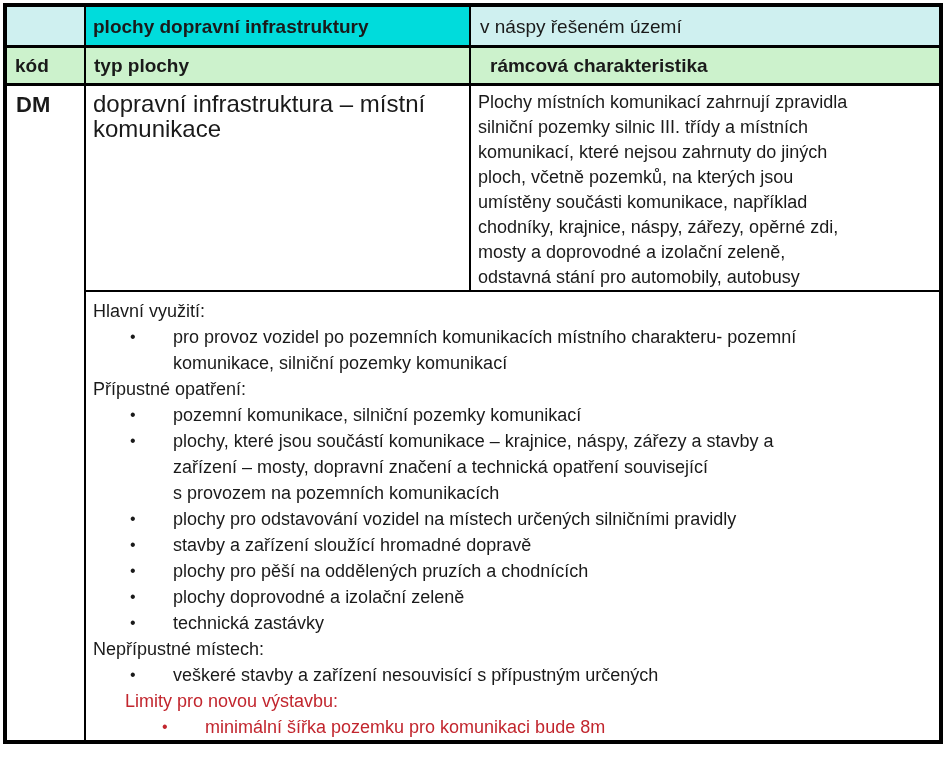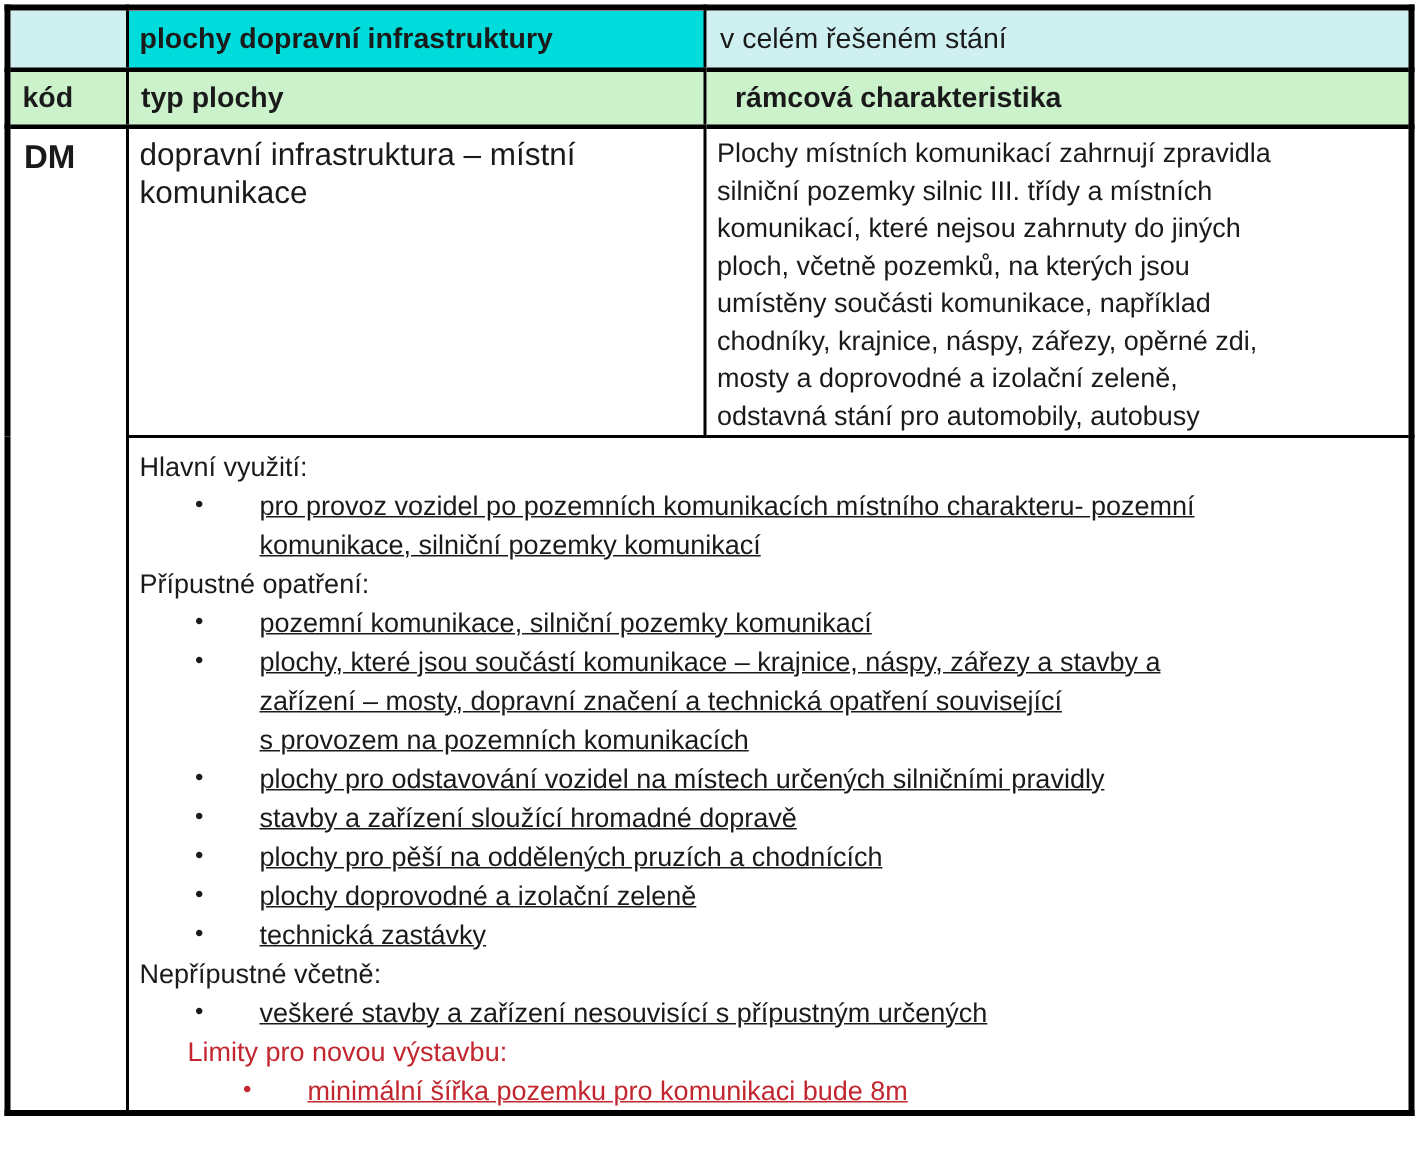--- a/index.html
+++ b/index.html
@@ -48,21 +48,21 @@
   .colhdr{
     font-weight:bold;font-size:19px;padding:2px 6px 0 8px;
   }
   .colhdr.char{padding-left:19px;}
 
   .code-cell{
     font-weight:bold;font-size:22px;line-height:26px;
     padding:6px 4px 0 9px;
   }
   .type-cell{
-    font-size:21px;line-height:25px;
+    font-size:24px;line-height:25px;
     padding:5px 8px 0 7px;
     white-space:pre-line;
   }
   .char-cell{
     font-size:18px;line-height:25px;
     padding:4px 4px 0 7px;
     white-space:pre-line;
   }
   .usage-cell{
     padding:6px 8px 0 7px;
@@ -73,38 +73,37 @@
   .u-bullet{
     display:flex;align-items:flex-start;
     padding-left:37px;padding-right:18px;
     font-size:18px;line-height:26px;
   }
   .u-bullet .dot{
     flex:none;width:43px;font-size:16px;
   }
   .u-bullet .txt{
     white-space:pre-line;
-    text-decoration:underline;
   }
   .u-red{color:var(--red);margin-left:32px;}
 </style>
 </head>
 <body>
 
 <table class="zoning">
   <colgroup>
     <col style="width:80px">
     <col style="width:385px">
     <col>
   </colgroup>
   <tbody>
       <tr class="r1">
     <td class="bg-pale"></td>
     <td class="bg-cyan hdr-title">plochy dopravní infrastruktury</td>
-    <td class="bg-pale hdr-scope">v celém řešeném stání</td>
+    <td class="bg-pale hdr-scope">v náspy řešeném území</td>
   </tr>
   <tr class="r2">
     <td class="bg-green colhdr">kód</td>
     <td class="bg-green colhdr">typ plochy</td>
     <td class="bg-green colhdr char">rámcová charakteristika</td>
   </tr>
   <tr class="r3">
     <td class="code-cell" rowspan="2">DM</td>
     <td class="type-cell">dopravní infrastruktura – místní
 komunikace</td>
@@ -150,21 +149,21 @@
               <span class="txt">plochy pro pěší na oddělených pruzích a chodnících</span>
             </div>
             <div class="u-bullet">
               <span class="dot">•</span>
               <span class="txt">plochy doprovodné a izolační zeleně</span>
             </div>
             <div class="u-bullet">
               <span class="dot">•</span>
               <span class="txt">technická zastávky</span>
             </div>
-            <div class="u-heading">Nepřípustné včetně:</div>
+            <div class="u-heading">Nepřípustné místech:</div>
             <div class="u-bullet">
               <span class="dot">•</span>
               <span class="txt">veškeré stavby a zařízení nesouvisící s přípustným určených</span>
             </div>
             <div class="u-heading u-red">Limity pro novou výstavbu:</div>
             <div class="u-bullet u-red">
               <span class="dot">•</span>
               <span class="txt">minimální šířka pozemku pro komunikaci bude 8m</span>
             </div>
           </div>

